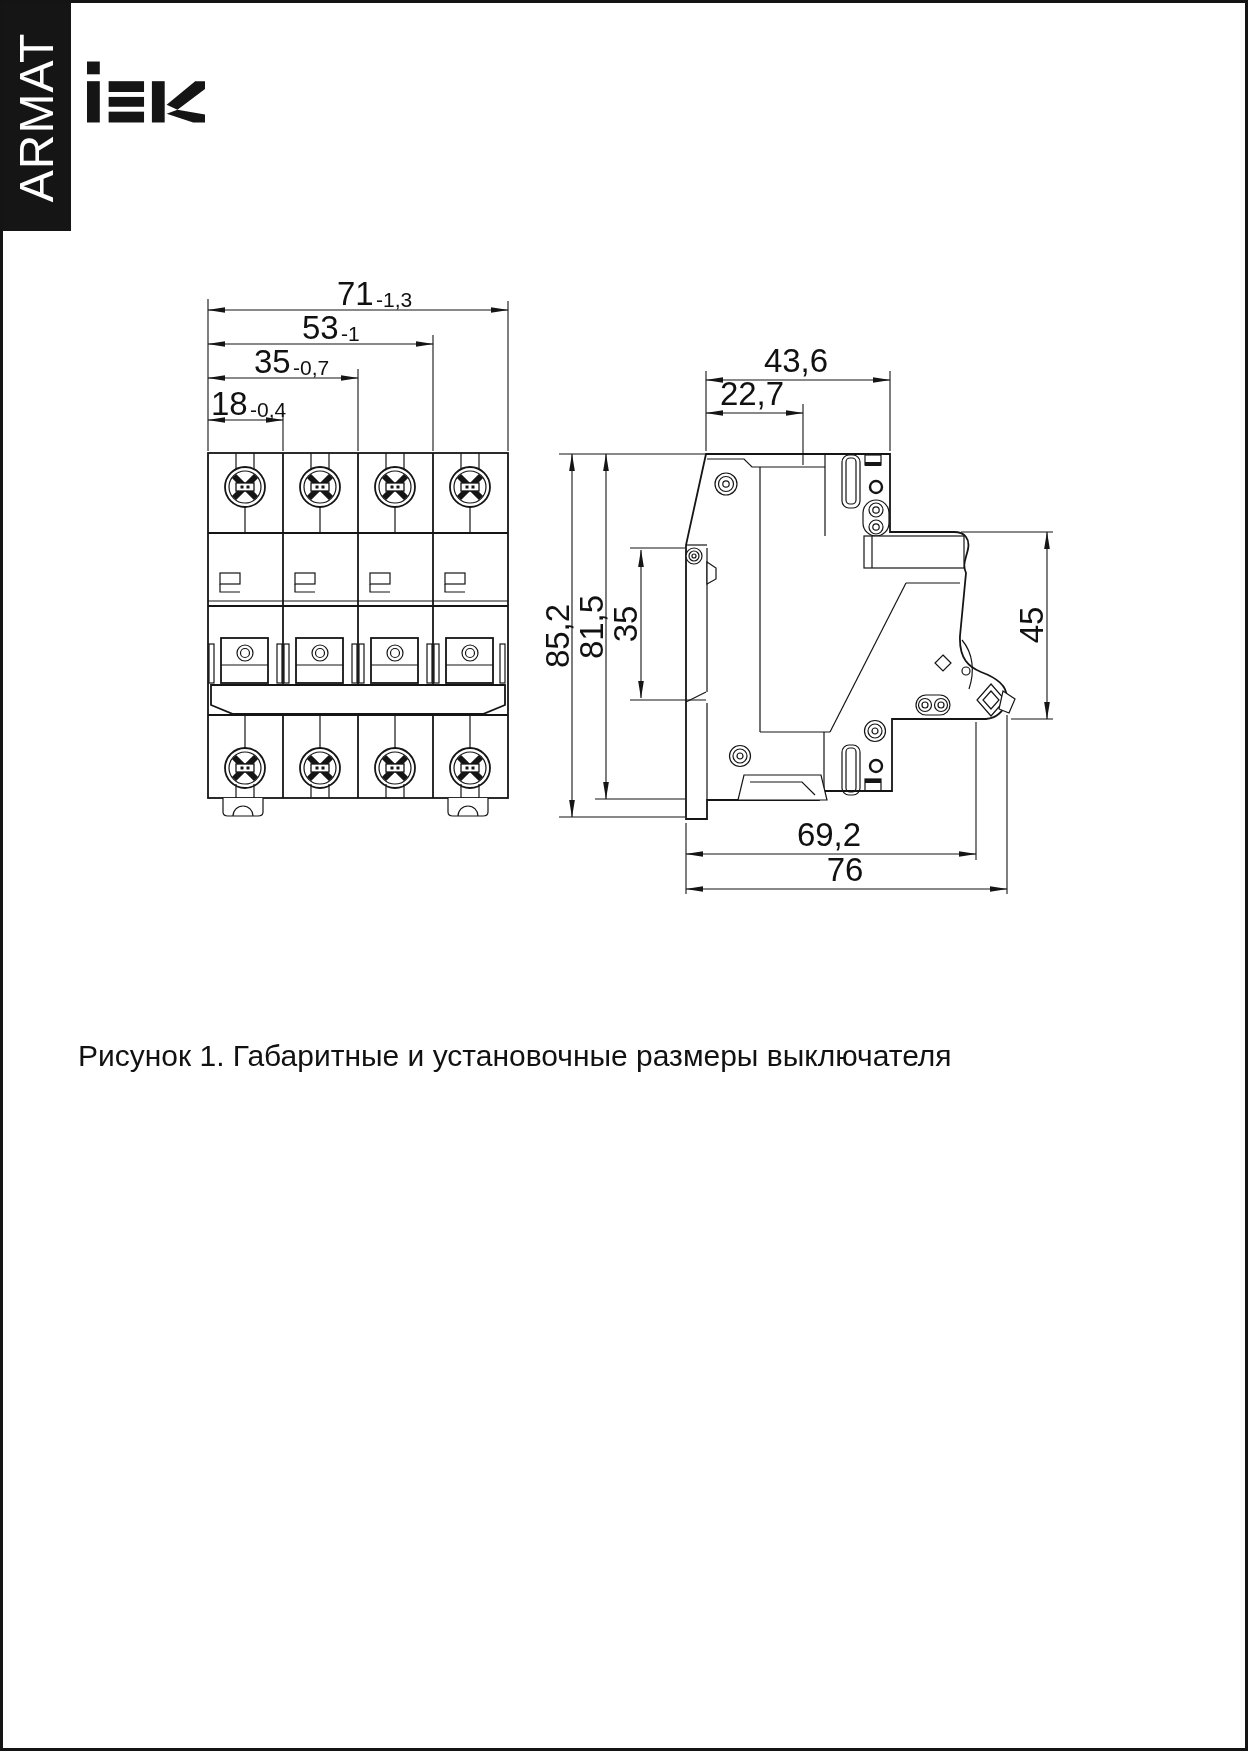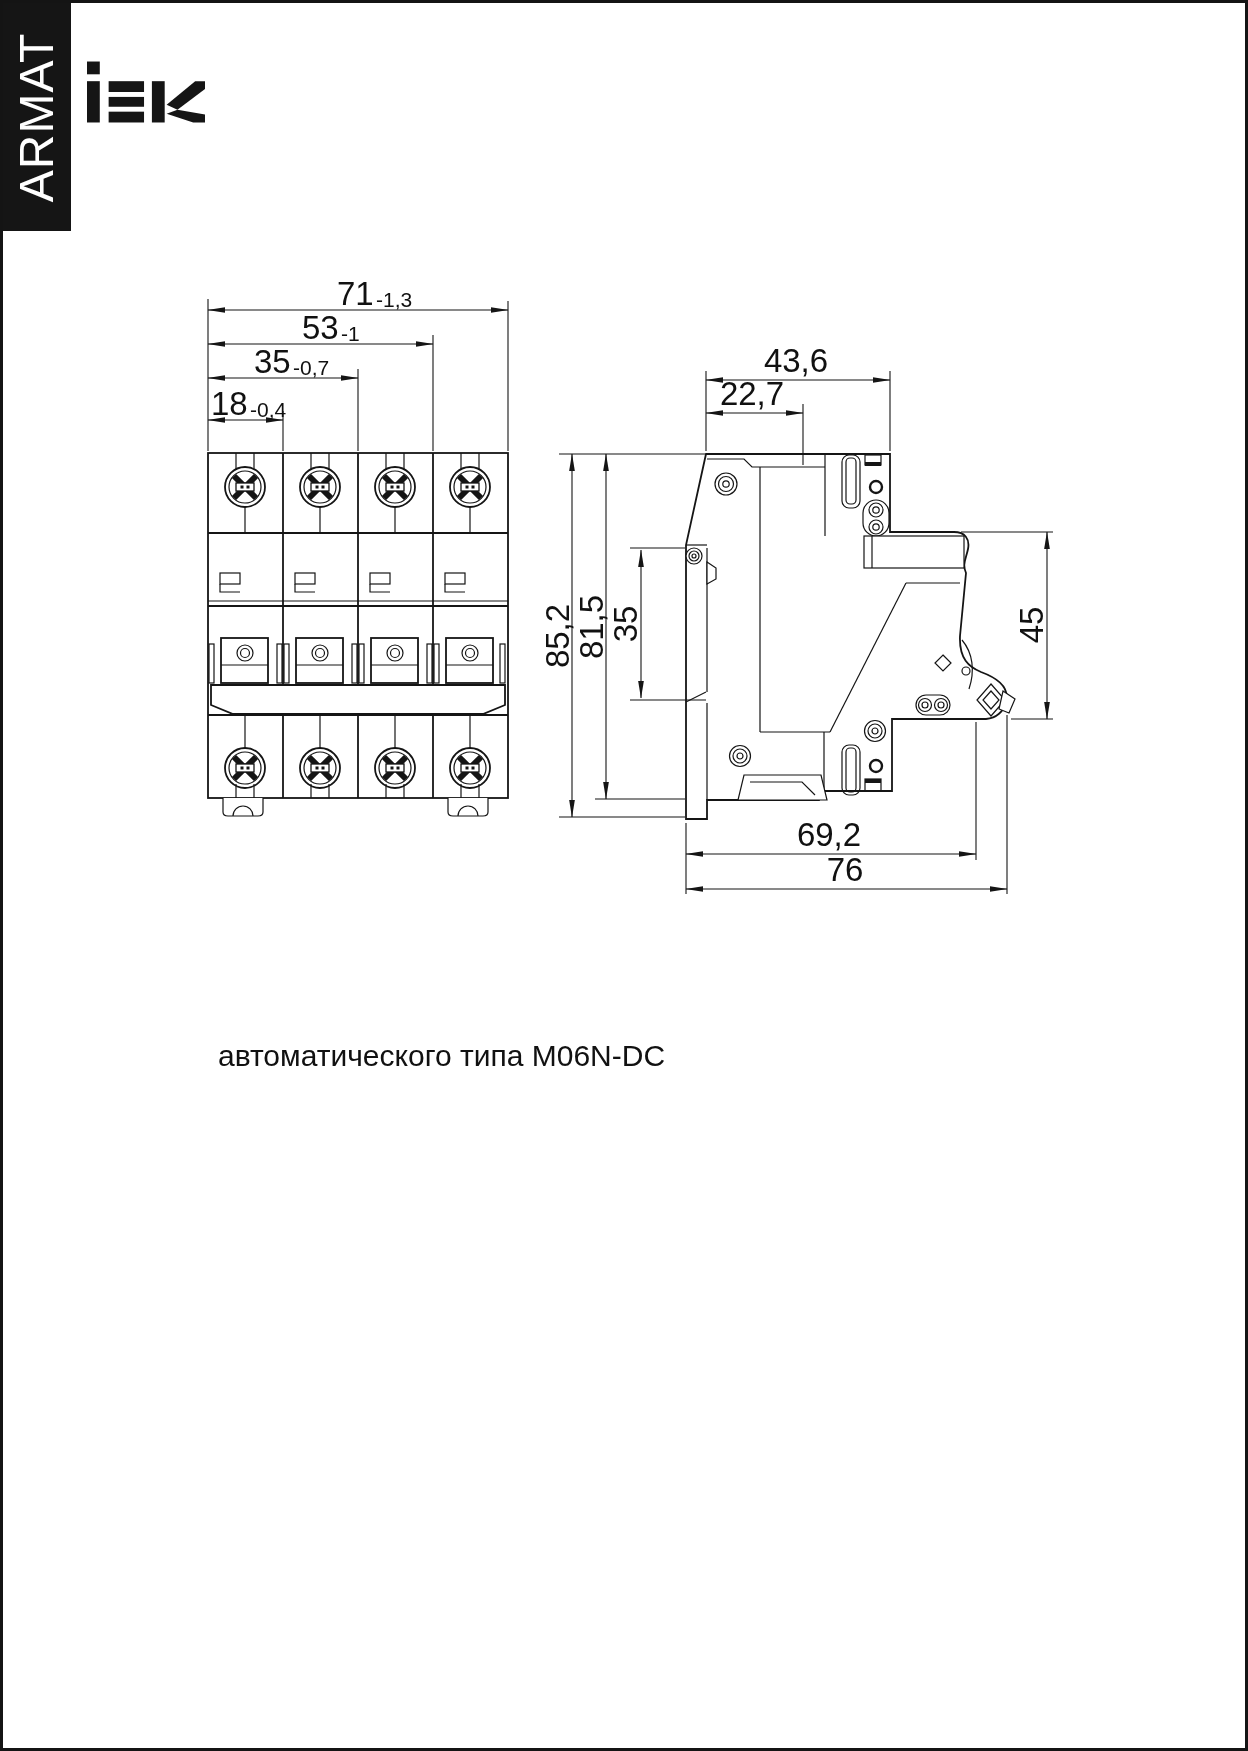--- a/index.html
+++ b/index.html
@@ -302,16 +302,16 @@
       <line x1="973" y1="719" x2="973" y2="857" class="dim"></line>
       <line x1="1004" y1="712" x2="1004" y2="891" class="dim"></line>
       <line x1="683" y1="851" x2="973" y2="851" class="dim" marker-start="url(#arr)" marker-end="url(#arr)"></line>
       <line x1="683" y1="886" x2="1004" y2="886" class="dim" marker-start="url(#arr)" marker-end="url(#arr)"></line>
       <text x="826" y="843" text-anchor="middle" class="dim-main">69,2</text>
       <text x="842" y="878" text-anchor="middle" class="dim-main">76</text>
     </g>
   </svg>
 
   <div class="caption">
-    <div class="l2">автоматического типа М06N-DC</div>
+    <div class="l1">Рисунок 1. Габаритные и установочные размеры выключателя</div>
   </div>
 
 </div>
 
 </body></html>

